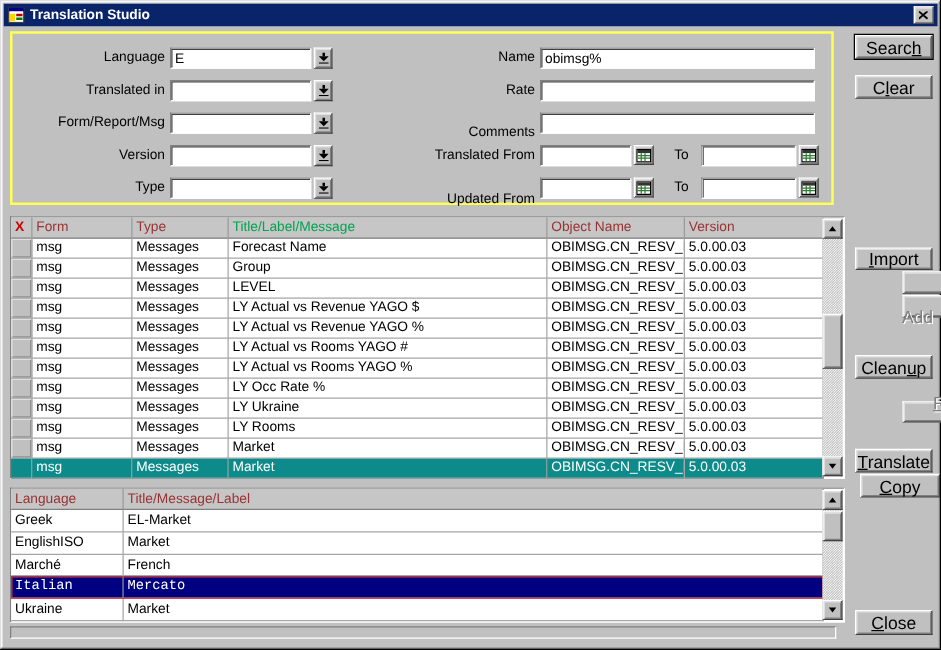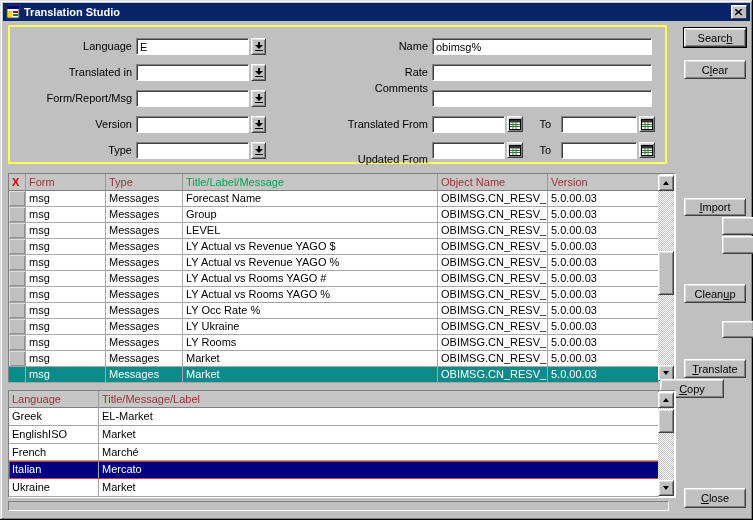--- a/index.html
+++ b/index.html
@@ -19,21 +19,21 @@
                    white-space:nowrap; overflow:hidden; }
   .tb-close {
     width:16px; height:14px; background:#c0c0c0; display:flex; align-items:center; justify-content:center;
     border:1px solid; border-color:#fff #404040 #404040 #fff; box-shadow: inset 1px 1px 0 #dfdfdf;
     padding:0; font-size:9px; line-height:1;
   }
   
   .btn {
     position:absolute; background:#c0c0c0; border:1px solid; border-color:#fff #404040 #404040 #fff;
     box-shadow: inset 1px 1px 0 #dfdfdf, inset -1px -1px 0 #808080;
-    font-size:11px; text-align:center; padding:0; cursor:default; color:#000;
+    font-size:14px; text-align:center; padding:0; cursor:default; color:#000;
     display:flex; align-items:center; justify-content:center;
   }
   .btn.default { box-shadow: inset 1px 1px 0 #dfdfdf, inset -1px -1px 0 #808080, 0 0 0 1px #000; }
   .btn.disabled, .btn.disabled span { color:#808080; text-shadow:1px 1px 0 #fff;margin-left:38px; }
   .mn { text-decoration:underline; }
   .field {
     position:absolute; background:#fff; border:1px solid; border-color:#808080 #fff #fff #808080;
     box-shadow: inset 1px 1px 0 #404040; font-size:11px; padding:1px 3px; height:17px; color:#000;
   }
   .lbl { position:absolute; height:17px; line-height:17px; text-align:right; white-space:nowrap; }
@@ -55,21 +55,21 @@
   .tc {
     padding:0 0 0 3px; line-height:15px; white-space:nowrap; overflow:hidden;
     border-right:1px solid #a6a6a6; border-bottom:1px solid #a6a6a6; font-size:11px;
   }
   .trow2 .tc { line-height:17px; }
   .cx { background:#c0c0c0; box-shadow:inset 1px 1px 0 #dfdfdf, inset -1px -1px 0 #909090; }
   .h-x { color:var(--header-red,#cc0000); font-weight:bold; }
   .h-maroon { color:var(--header-maroon,#993333); }
   .h-green { color:var(--header-green,#00a551); }
   .sel-teal, .sel-teal .tc, .sel-teal .cx { background:var(--selection-teal,#0d8a8a); color:#fff; box-shadow:none; }
-  .sel-navy, .sel-navy .tc { background:var(--selection-navy,#000080); color:#fff; }
+  .sel-navy, .sel-navy .tc { background:var(--selection-navy,#000080); color:#fff;font-family:Liberation Mono, monospace; }
   .sel-navy { outline:1px solid var(--selection-border-red,#d23c3c); outline-offset:-1px; }
   
   .vsb { position:absolute; top:1px; right:1px; bottom:1px; width:16px;
     background-color:#c0c0c0;
     background-image:linear-gradient(45deg,#fff 25%,transparent 25%,transparent 75%,#fff 75%),
                      linear-gradient(45deg,#fff 25%,transparent 25%,transparent 75%,#fff 75%);
     background-size:2px 2px; background-position:0 0,1px 1px;
   }
   .sb-btn { position:absolute; left:0; width:16px; height:16px; background:#c0c0c0;
     border:1px solid; border-color:#fff #404040 #404040 #fff;
@@ -157,21 +157,21 @@
         <rect x="0" y="8" width="8" height="1" fill="#000"></rect>
       </svg>
     </button>
 
   <span class="lbl" style="left:300px;top:38px;width:128px">Name</span>
   <input class="field" style="left: 432px; top: 38px; width: 220px;" value="obimsg%">
 
   <span class="lbl" style="left:300px;top:64px;width:128px">Rate</span>
   <input class="field" style="left: 432px; top: 64px; width: 220px;" value="">
 
-  <span class="lbl" style="left:300px;top:80px;width:128px">Comments</span>
+  <span class="lbl" style="left:300px;top:98px;width:128px">Comments</span>
   <input class="field" style="left: 432px; top: 90px; width: 220px;" value="">
 
   <span class="lbl" style="left:300px;top:116px;width:128px">Translated From</span>
   <input class="field" style="left: 432px; top: 116px; width: 73px;" value="">
   <button class="btn cal-btn" style="left:507px;top:116px">
       <svg width="12" height="11">
         <rect x="0.5" y="0.5" width="11" height="10" fill="#fff" stroke="#000"></rect>
         <rect x="1" y="1" width="10" height="2.5" fill="#333"></rect>
         <path d="M4 3.5 V10 M7 3.5 V10 M1 5.5 H11 M1 7.5 H11" stroke="#2e7d32" stroke-width="1"></path>
       </svg>
@@ -341,40 +341,40 @@
     </button>
   <button class="btn" style="left:684px;top:284px;width:62px;height:19px">
       <span><span>Clean</span><span class="mn">u</span><span>p</span></span>
     </button>
   <button class="btn disabled" style="left:684px;top:321px;width:62px;height:17px">
       <span><span class="mn">R</span><span>eplace All</span></span>
     </button>
   <button class="btn" style="left:684px;top:359px;width:62px;height:19px">
       <span><span class="mn">T</span><span>ranslate</span></span>
     </button>
-  <button class="btn" style="left:660px;top:379px;width:64px;height:19px">
+  <button class="btn" style="left:688px;top:379px;width:64px;height:19px">
       <span><span class="mn">C</span><span>opy</span></span>
     </button>
 
   <div class="tablebox" style="left:8px;top:390px;width:668px;height:108px">
     <div class="theader grid-lang">
       <span class="tc h-maroon">Language</span>
       <span class="tc h-maroon">Title/Message/Label</span>
     </div>
     <div class="trow trow2 grid-lang">
         <span class="tc">Greek</span>
         <span class="tc">EL-Market</span>
       </div>
     <div class="trow trow2 grid-lang">
         <span class="tc">EnglishISO</span>
         <span class="tc">Market</span>
       </div>
     <div class="trow trow2 grid-lang">
+        <span class="tc">Marché</span>
         <span class="tc">French</span>
-        <span class="tc">Marché</span>
       </div>
     <div class="trow trow2 grid-lang sel-navy">
         <span class="tc">Italian</span>
         <span class="tc">Mercato</span>
       </div>
     <div class="trow trow2 grid-lang">
         <span class="tc">Ukraine</span>
         <span class="tc">Market</span>
       </div>
 

